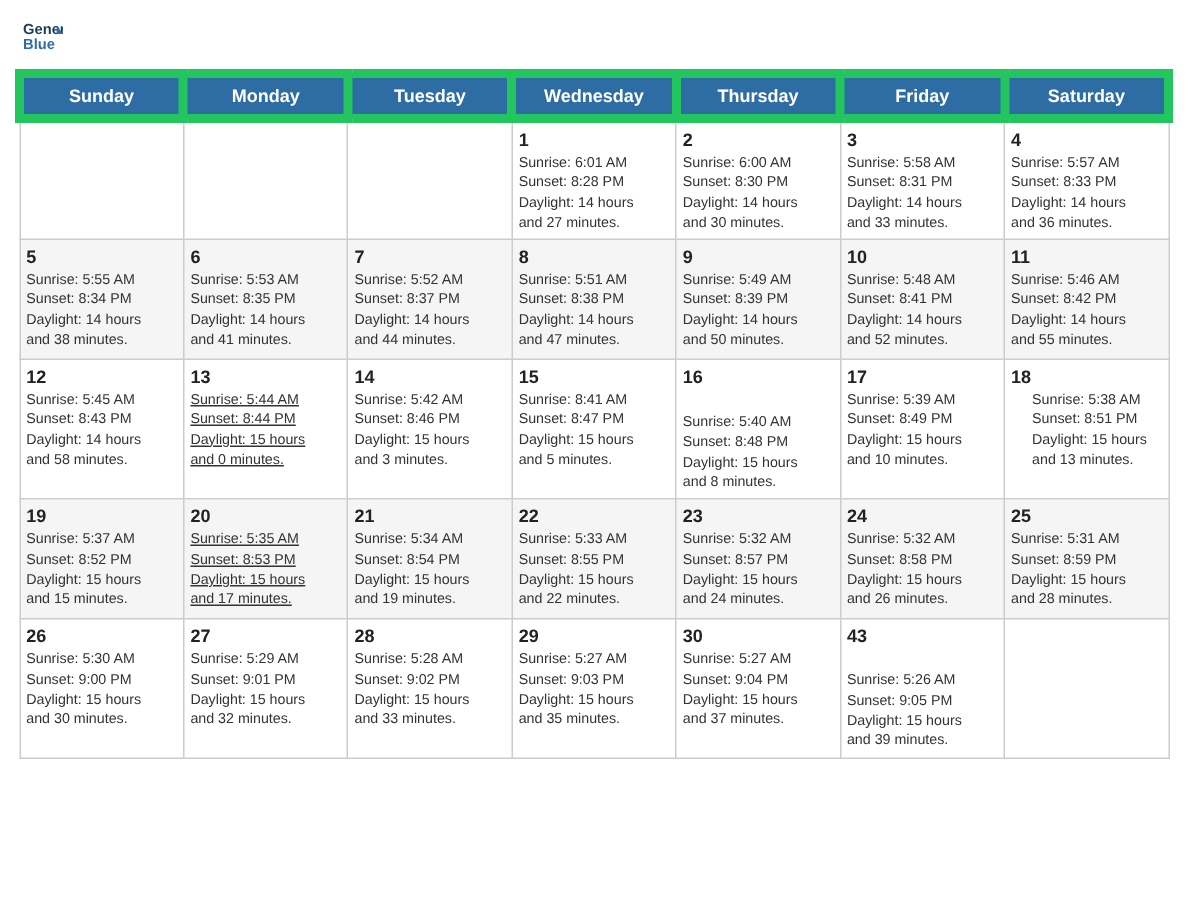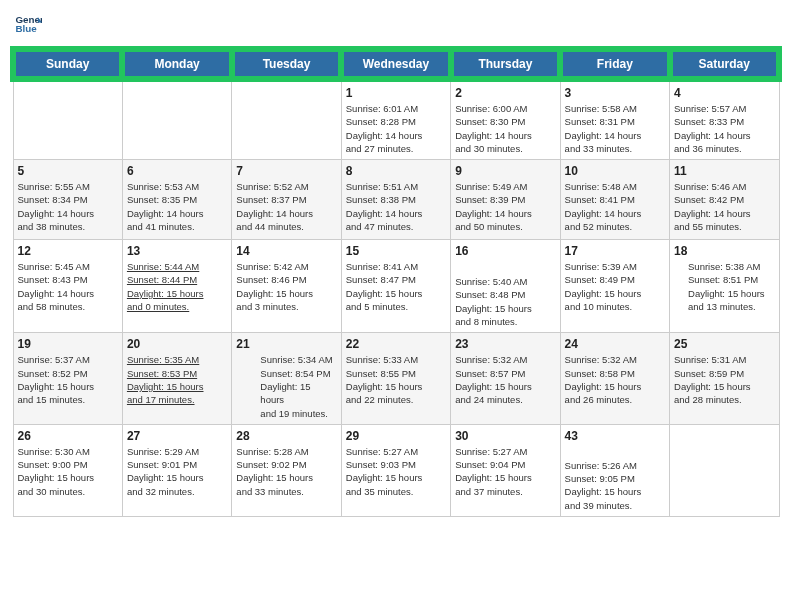--- a/index.html
+++ b/index.html
@@ -259,21 +259,21 @@
         </td>
         <td>
           <div class="day-number">20</div>
           <div class="day-info" style="white-space: pre-line; text-decoration: underline;">Sunrise: 5:35 AM
 Sunset: 8:53 PM
 Daylight: 15 hours
 and 17 minutes.</div>
         </td>
         <td>
           <div class="day-number">21</div>
-          <div class="day-info" style="white-space: pre-line; margin-left: 24px;">Sunrise: 5:34 AM
+          <div class="day-info" style="white-space: pre-line;">Sunrise: 5:34 AM
 Sunset: 8:54 PM
 Daylight: 15 hours
 and 19 minutes.</div>
         </td>
         <td>
           <div class="day-number">22</div>
           <div class="day-info" style="white-space: pre-line;">Sunrise: 5:33 AM
 Sunset: 8:55 PM
 Daylight: 15 hours
 and 22 minutes.</div>

